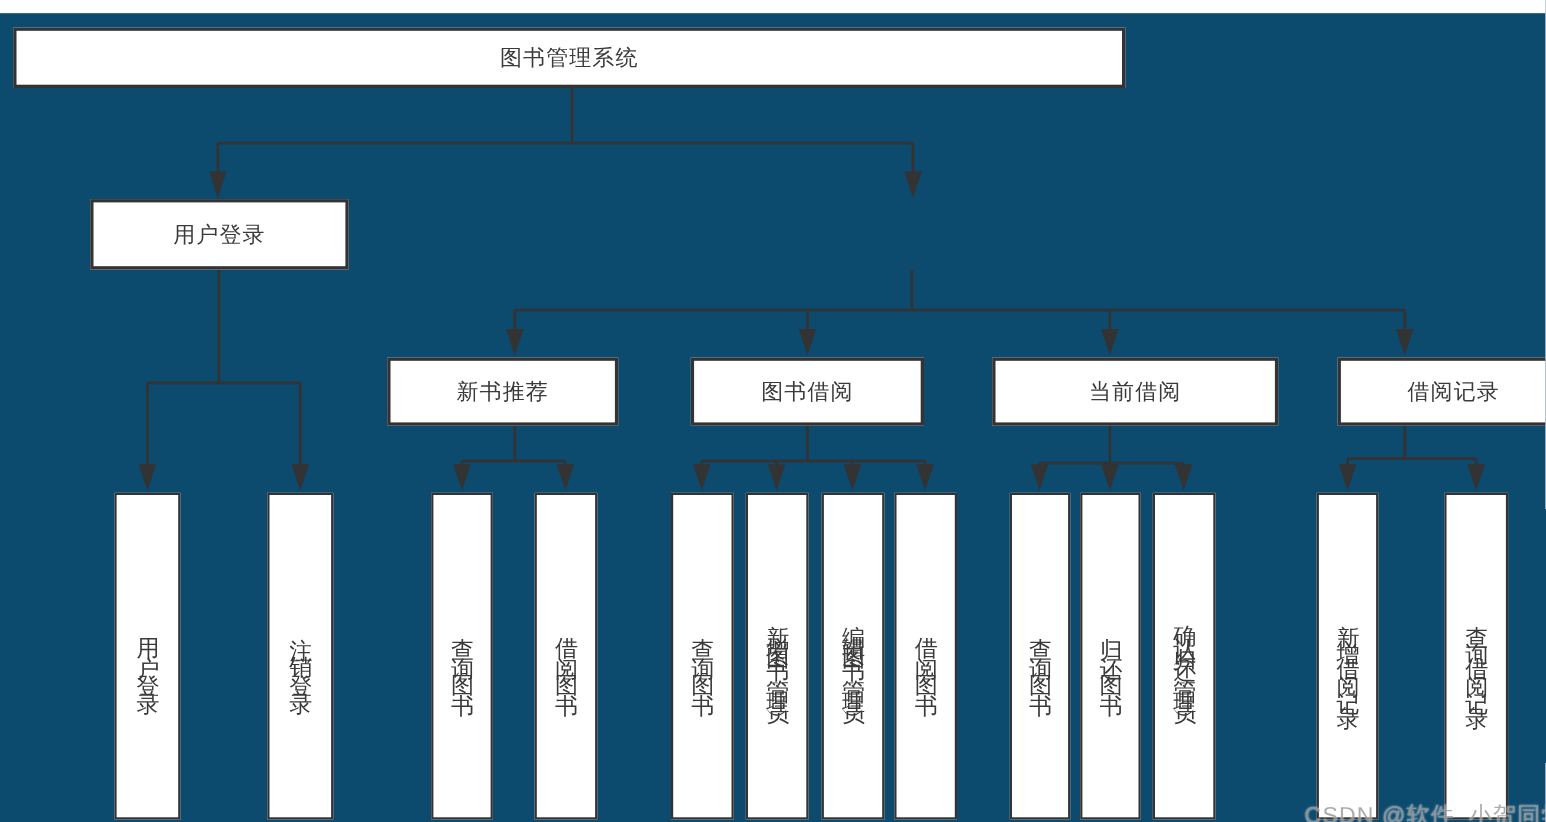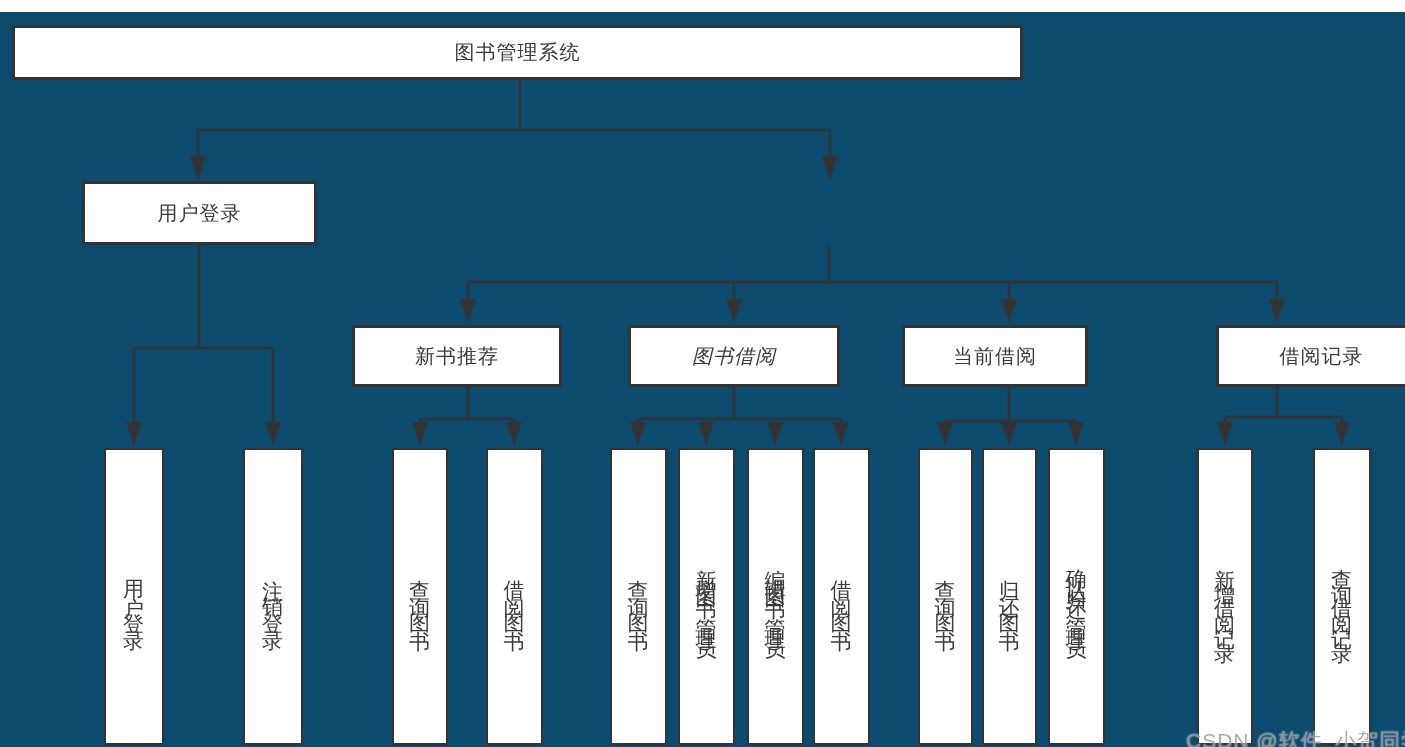--- a/index.html
+++ b/index.html
@@ -122,22 +122,22 @@
       <polygon points="1225,434 1217,410 1233,410"></polygon>
       <polygon points="1342,434 1334,410 1350,410"></polygon>
     </g>
   </svg>
 
   <div class="node" style="left:12px;top:13px;width:1011px;height:55px;">图书管理系统</div>
 
   <div class="node" style="left:82px;top:169px;width:235px;height:64px;">用户登录</div>
 
   <div class="node" style="left:352px;top:313px;width:210px;height:62px;">新书推荐</div>
-  <div class="node" style="left:628px;top:313px;width:212px;height:62px;font-style:italic;">图书借阅</div>
-  <div class="node" style="left:902px;top:313px;width:186px;height:62px;">当前借阅</div>
+  <div class="node" style="left:628px;top:313px;width:212px;height:62px;">图书借阅</div>
+  <div class="node" style="left:902px;top:313px;width:260px;height:62px;">当前借阅</div>
   <div class="node" style="left:1216px;top:313px;width:211px;height:62px;">借阅记录</div>
 
   <div class="leaf" style="left:104px;top:436px;width:60px;height:297px;">
     <span class="vtext v4">用户登录</span>
   </div>
   <div class="leaf" style="left:243px;top:436px;width:60px;height:297px;">
     <span class="vtext v4">注销登录</span>
   </div>
 
   <div class="leaf" style="left:392px;top:436px;width:56px;height:297px;">

